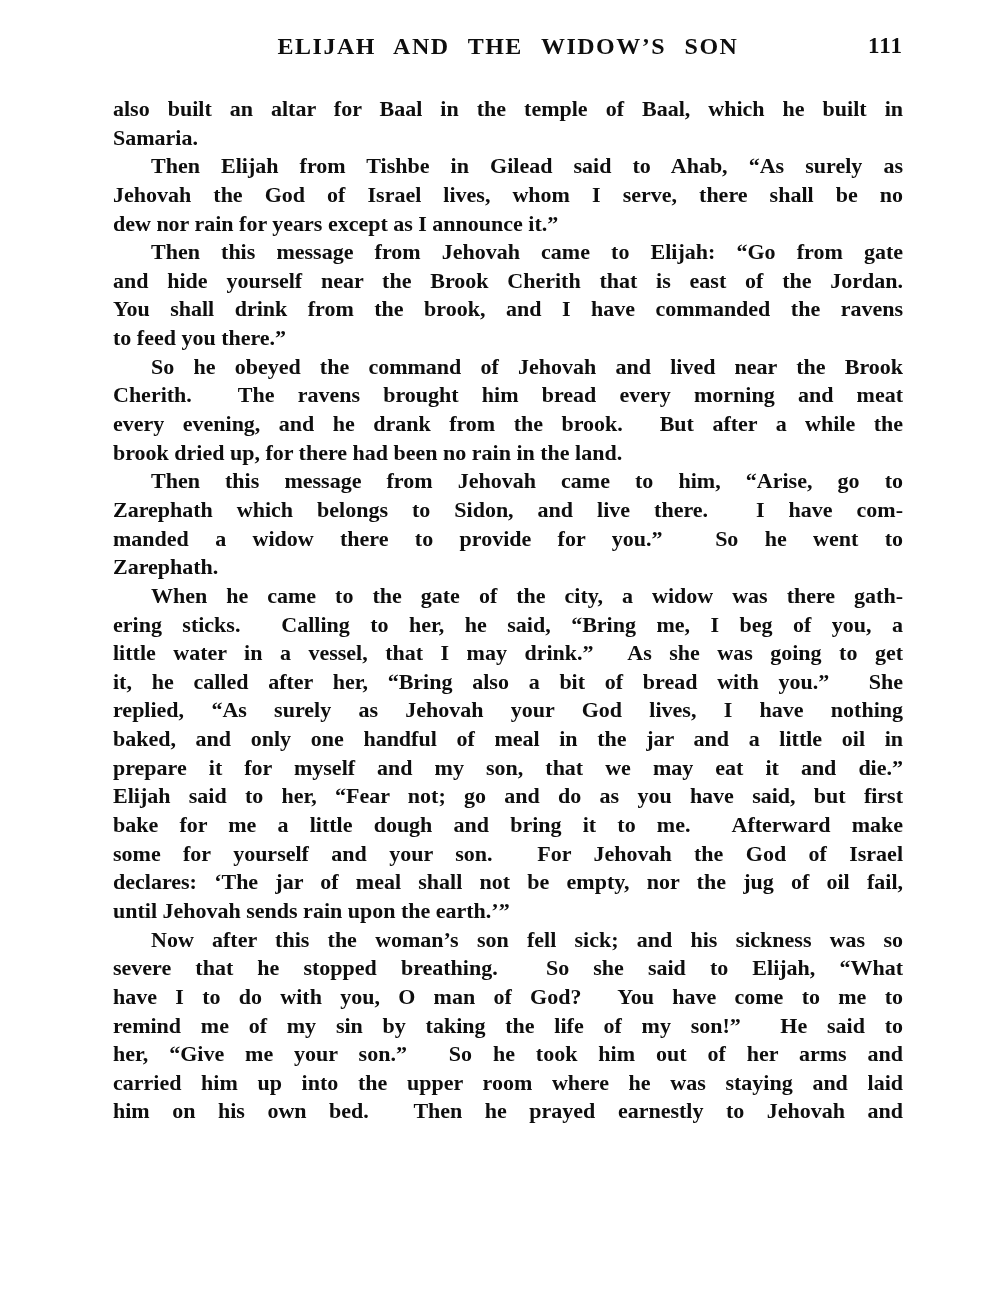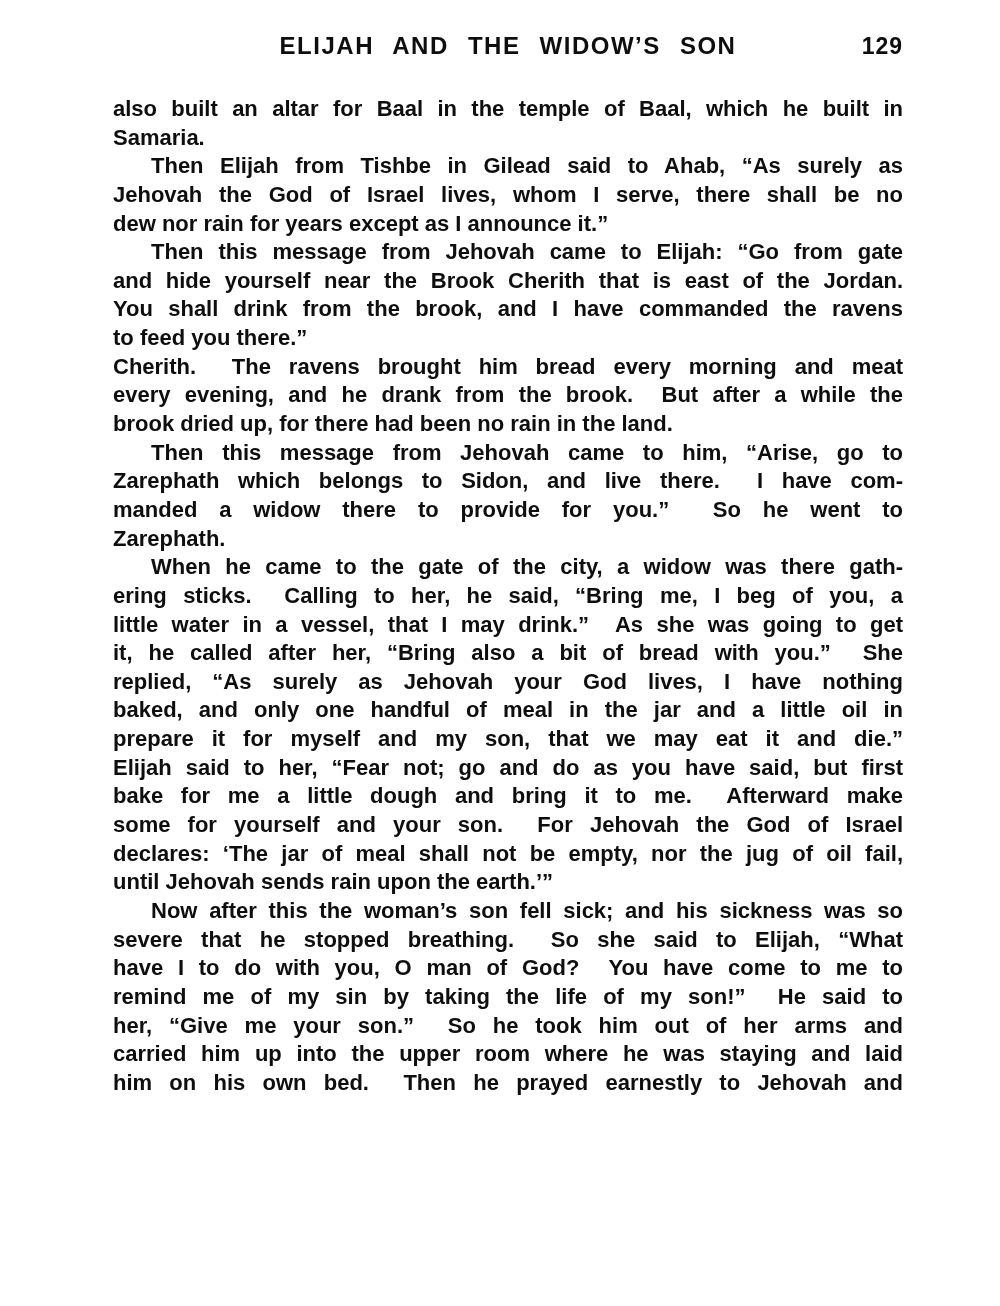--- a/index.html
+++ b/index.html
@@ -2,21 +2,21 @@
 <html><head>
 <meta charset="utf-8">
 <style>
   html, body { margin: 0; padding: 0; background: #ffffff; }
   .page {
     position: relative;
     width: 1000px;
     height: 1306px;
     background: #ffffff;
     color: #0e0e0e;
-    font-family: Liberation Sans, sans-serif;
+    font-family: Liberation Serif, serif;
     font-weight: bold;
     overflow: hidden;
   }
   .running-header {
     position: absolute;
     left: 113px;
     width: 790px;
     top: 30px;
     height: 32px;
   }
@@ -55,39 +55,40 @@
   }
   .line.indent { text-indent: 38px; }
   .line.last { text-align-last: left; }
 </style>
 </head>
 <body>
 
 <div class="page">
   <div class="running-header">
     <span class="chapter-title">ELIJAH AND THE WIDOW’S SON</span>
-    <span class="page-number">129</span>
+    <span class="page-number">111</span>
   </div>
   <div class="body-text" id="body-text">
       <div class="paragraph">
         <div class="line">also built an altar for Baal in the temple of Baal, which he built in</div>
         <div class="line last">Samaria.</div>
       </div>
       <div class="paragraph">
         <div class="line indent">Then Elijah from Tishbe in Gilead said to Ahab, “As surely as</div>
         <div class="line">Jehovah the God of Israel lives, whom I serve, there shall be no</div>
         <div class="line last">dew nor rain for years except as I announce it.”</div>
       </div>
       <div class="paragraph">
         <div class="line indent">Then this message from Jehovah came to Elijah: “Go from gate</div>
         <div class="line">and hide yourself near the Brook Cherith that is east of the Jordan.</div>
         <div class="line">You shall drink from the brook, and I have commanded the ravens</div>
         <div class="line last">to feed you there.”</div>
       </div>
       <div class="paragraph">
+        <div class="line indent">So he obeyed the command of Jehovah and lived near the Brook</div>
         <div class="line">Cherith.&nbsp; The ravens brought him bread every morning and meat</div>
         <div class="line">every evening, and he drank from the brook.&nbsp; But after a while the</div>
         <div class="line last">brook dried up, for there had been no rain in the land.</div>
       </div>
       <div class="paragraph">
         <div class="line indent">Then this message from Jehovah came to him, “Arise, go to</div>
         <div class="line">Zarephath which belongs to Sidon, and live there.&nbsp; I have com-</div>
         <div class="line">manded a widow there to provide for you.”&nbsp; So he went to</div>
         <div class="line last">Zarephath.</div>
       </div>

